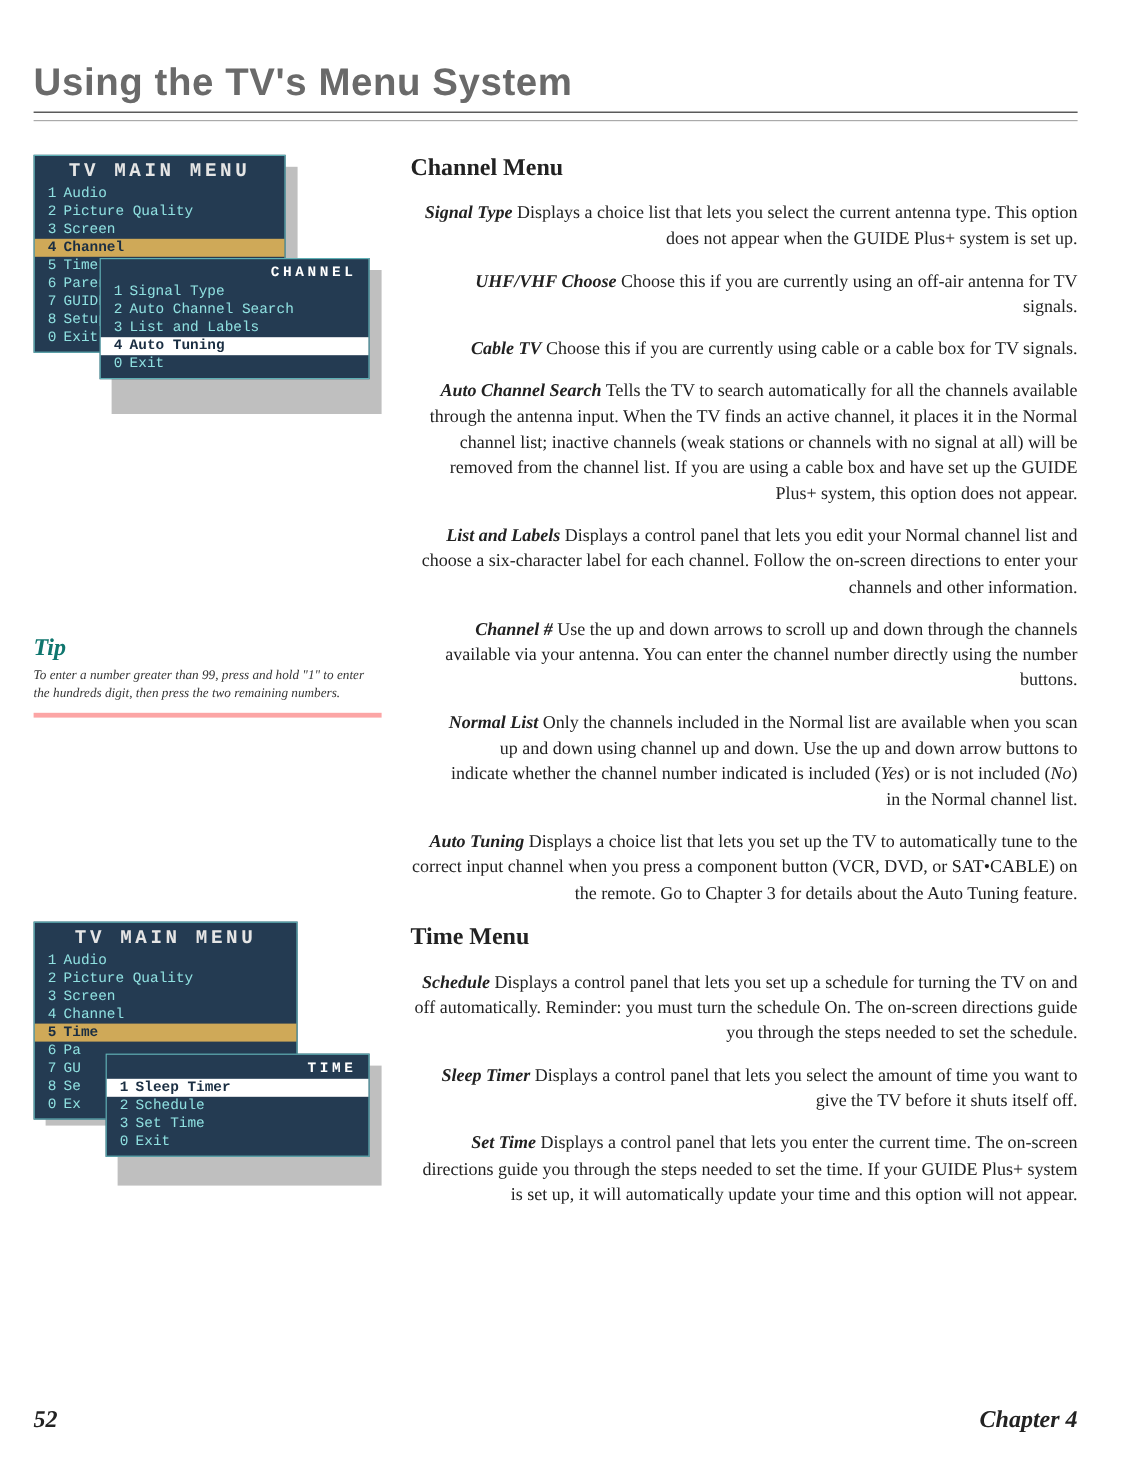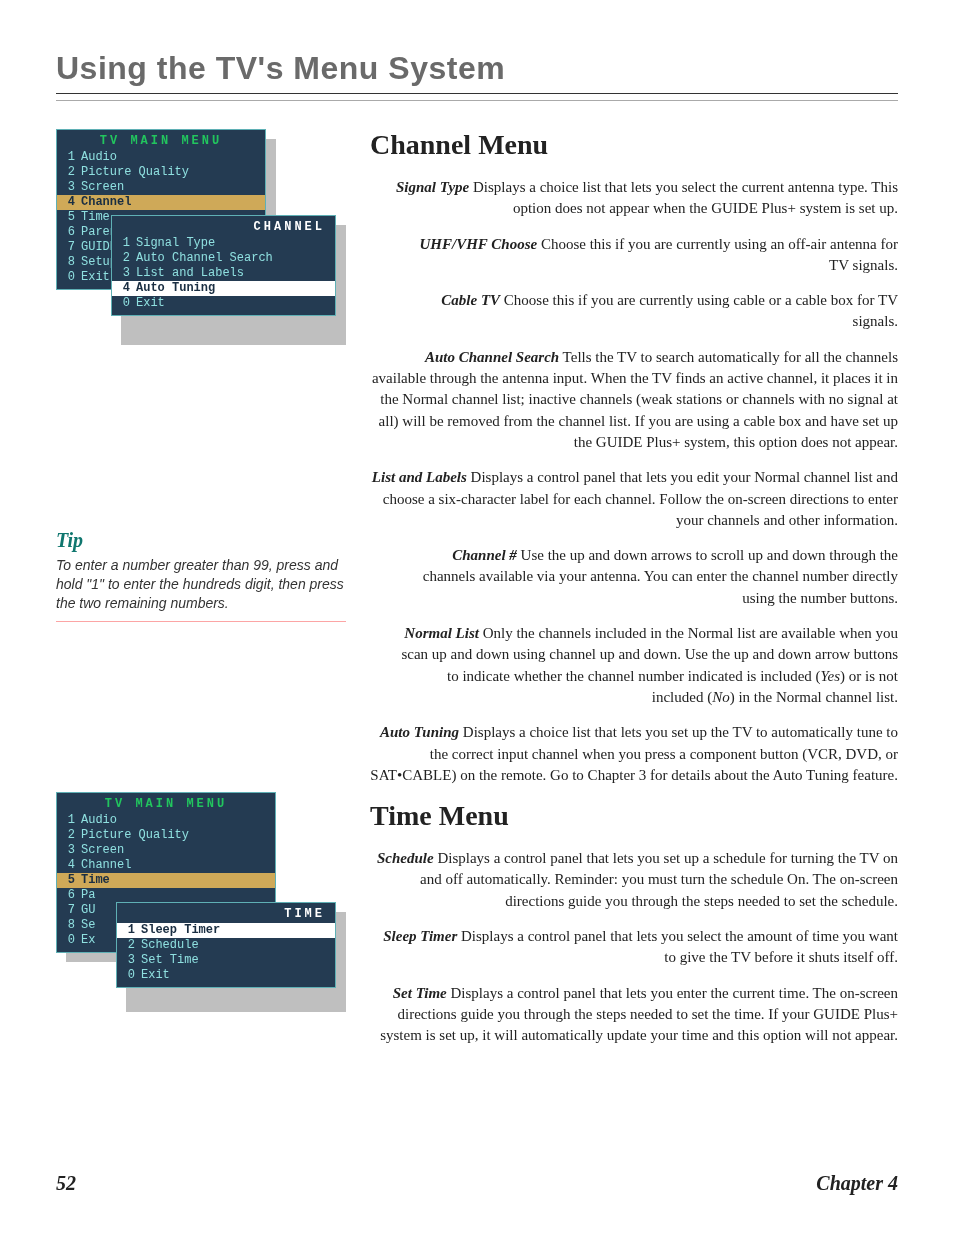--- a/index.html
+++ b/index.html
@@ -5,21 +5,21 @@
   * { box-sizing: border-box; margin: 0; padding: 0; }
   body {
     width: 954px;
     height: 1235px;
     font-family: Georgia, 'Times New Roman', serif;
     color: #222;
     position: relative;
     background: #fff;
   }
   .page {
-    padding: 50px 56px 40px 56px;
+    padding: 50px 56px 40px 28px;
     height: 100%;
     display: flex;
     flex-direction: column;
   }
   .chapter-title {
     font-family: Impact, 'Arial Black', Arial, sans-serif;
     font-size: 32px;
     font-weight: 900;
     color: #6a6a6a;
     letter-spacing: 0.5px;
@@ -34,22 +34,22 @@
 
   
   .menu-block { position: relative; height: 280px; margin-bottom: 10px; font-family: 'Courier New', monospace; font-size: 12px; color: #8fe0e0; }
   .menu-block.tall { height: 290px; }
   .menu-main {
     position: absolute; left: 0; top: 0; width: 210px;
     background: #243b52; border: 1px solid #5fb0b5;
     padding-bottom: 4px;
   }
   .menu-title {
-    text-align: center; color: #22c55e; font-weight: bold;
-    letter-spacing: 3px; padding: 4px 0 2px 0; font-size: 12px;
+    text-align: center; color: #e5e5e5; font-weight: bold;
+    letter-spacing: 3px; padding: 4px 0 2px 0; font-size: 16px;
   }
   .menu-row { display: flex; padding: 0 6px 0 10px; line-height: 15px; white-space: pre; }
   .menu-row .num { width: 14px; text-align: right; padding-right: 6px; }
   .menu-row.hl-gold { background: #cfa958; color: #1a2e42; font-weight: bold; }
   .menu-sub {
     position: absolute; top: 86px; left: 55px; width: 225px;
     background: #243b52; border: 1px solid #5fb0b5;
     padding-bottom: 4px;
   }
   .menu-sub.sub2 { top: 110px; left: 60px; width: 220px; }
@@ -64,28 +64,28 @@
     position: absolute; background: rgba(0,0,0,0.25);
   }
 
   
   .tip-heading {
     font-style: italic; font-weight: bold; font-size: 20px;
     color: #0f766e; margin-top: 120px; margin-bottom: 4px;
     font-family: Georgia, serif;
   }
   .tip-body {
-    font-style: italic; font-size: 14px; line-height: 1.35;
-    color: #333; padding-bottom: 8px; border-bottom: 1px solid #fca5a5;
-    font-family: Liberation Sans, sans-serif;
+    font-style: italic; font-size: 11px; line-height: 1.35;
+    color: #333; padding-bottom: 8px; border-bottom: 4px solid #fca5a5;
+    font-family: Liberation Serif, serif;
   }
 
   
   h1.section {
-    font-size: 28px; font-weight: bold;
+    font-size: 20px; font-weight: bold;
     margin-bottom: 16px; margin-top: 0;
     font-family: Georgia, serif;
   }
   h1.section.later { }
   .para {
     font-size: 15px; line-height: 1.42; margin-bottom: 14px;
     text-align: right;
   }
   .para.indent { margin-left: 26px; }
   .term { font-weight: bold; font-style: italic; }

